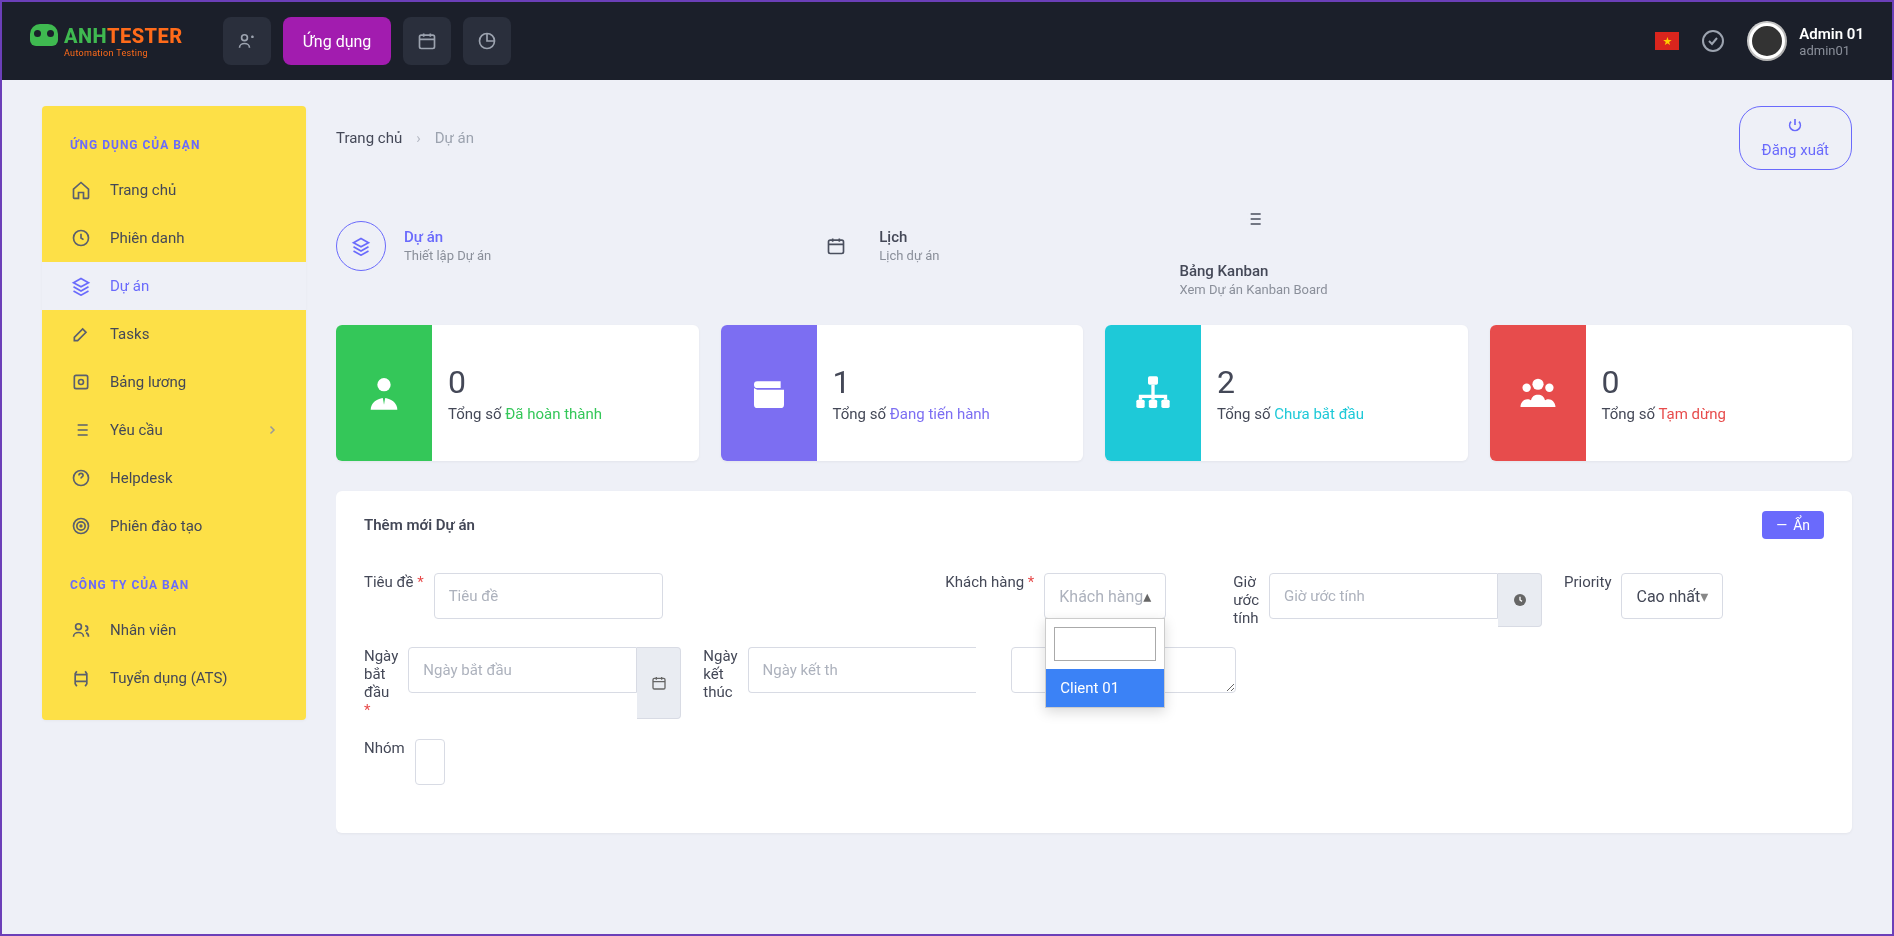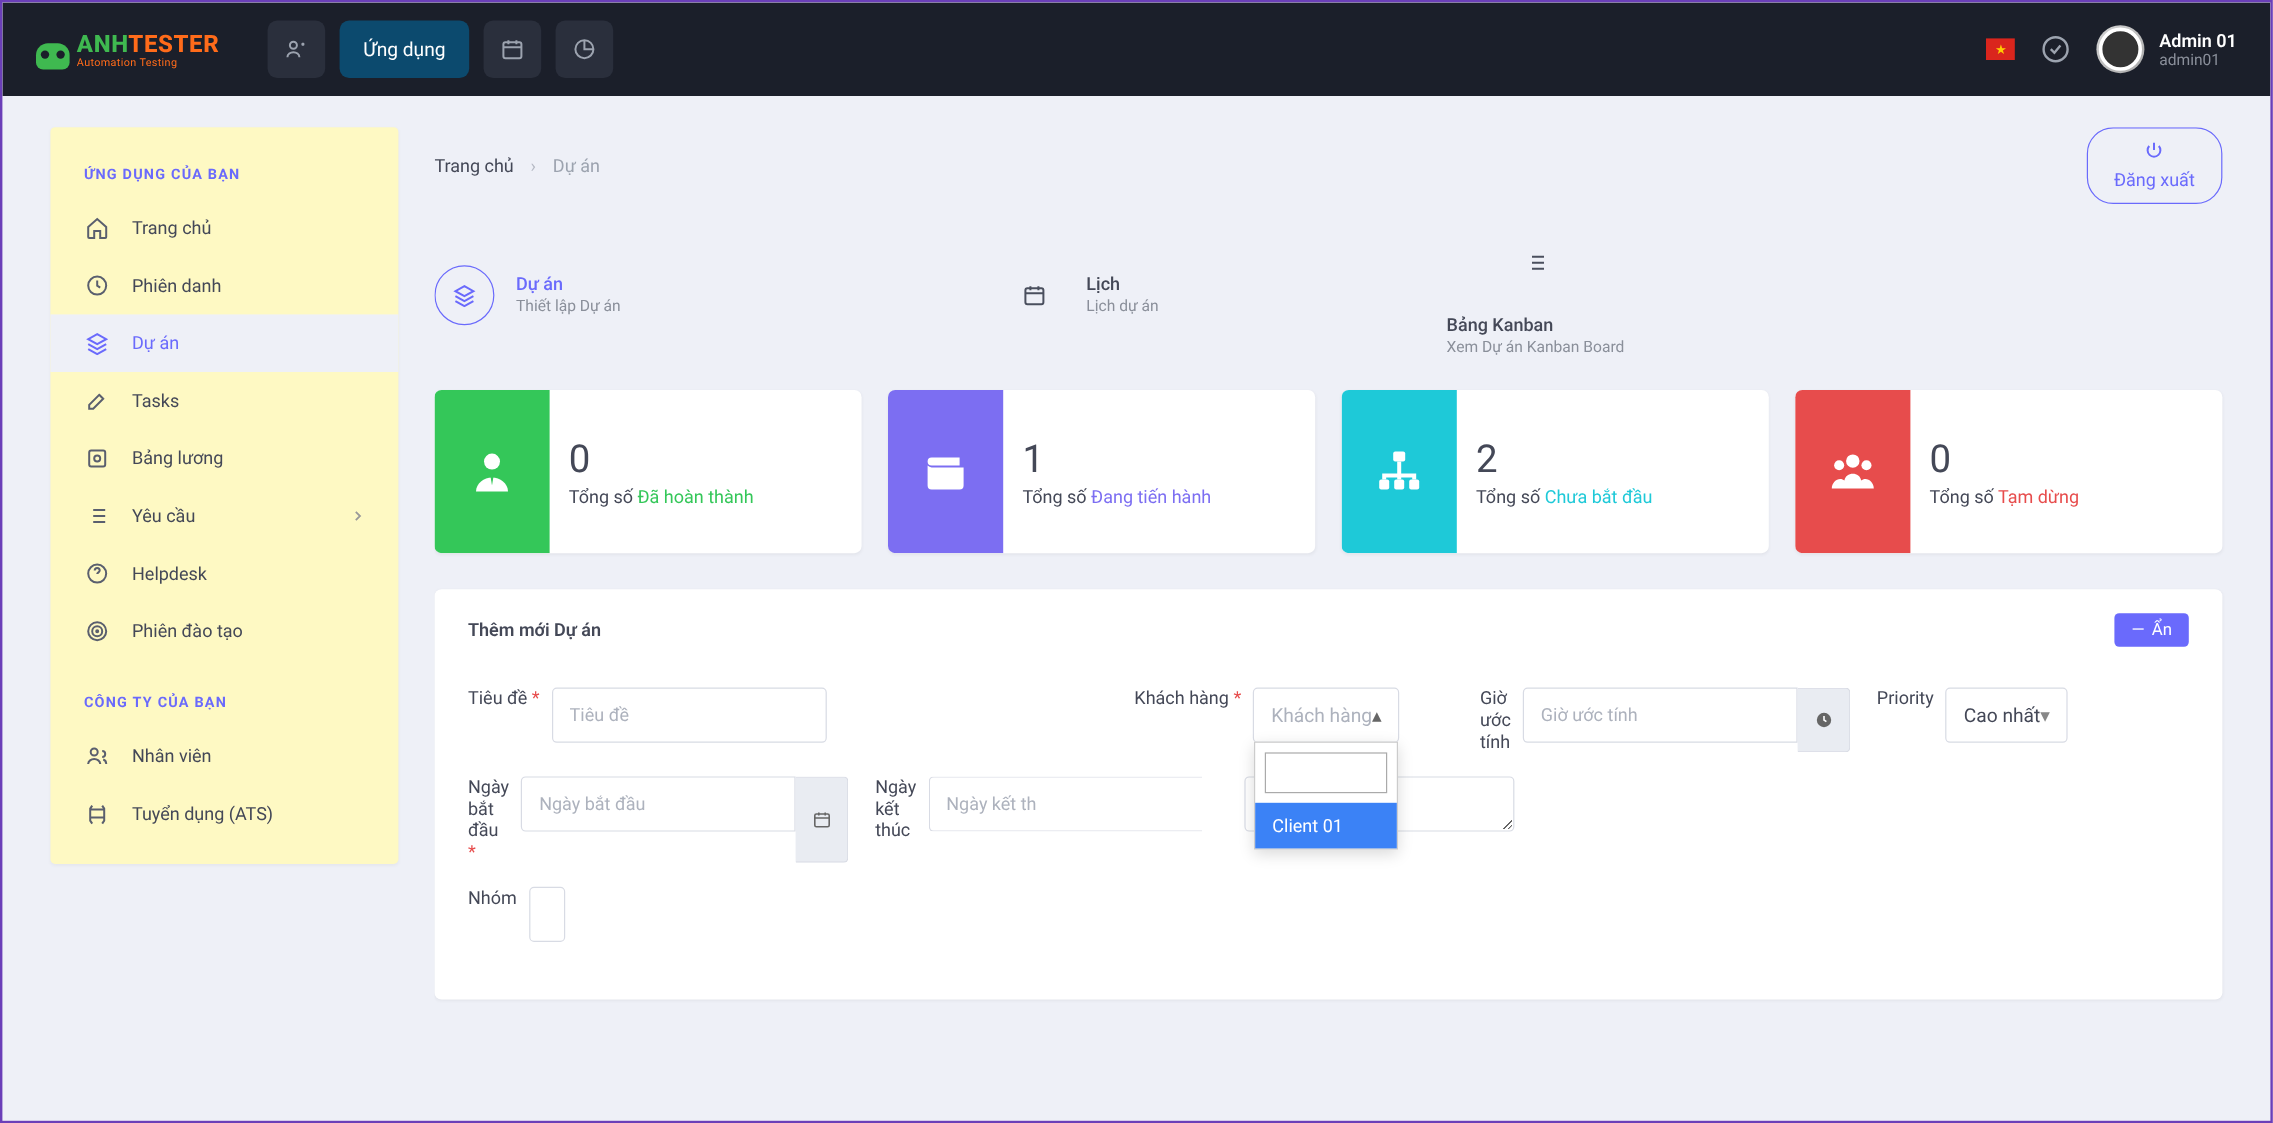--- a/index.html
+++ b/index.html
@@ -1,40 +1,40 @@
 <!DOCTYPE html>
 <html><head>
 <meta charset="utf-8">
 <style>
 * { margin: 0; padding: 0; box-sizing: border-box; font-family: -apple-system, BlinkMacSystemFont, "Segoe UI", Roboto, sans-serif; }
 body { background: #eef0f7; width: 1894px; height: 936px; overflow: hidden; border: 2px solid #6b3fb8; }
 .header { background: #1b1f2a; height: 78px; display: flex; align-items: center; padding: 0 28px; justify-content: space-between; }
 .header-left { display: flex; align-items: center; gap: 12px; }
-.logo { display: flex; align-items: flex-end; gap: 6px; margin-right: 28px; }
+.logo { display: flex; align-items: flex-start; gap: 6px; margin-right: 28px; }
 .logo-icon { width: 28px; height: 22px; background: #3fb950; border-radius: 10px 10px 6px 6px; position: relative; }
 .logo-icon::before, .logo-icon::after { content: ''; position: absolute; width: 7px; height: 7px; background: #1b1f2a; border-radius: 50%; top: 6px; }
 .logo-icon::before { left: 4px; }
 .logo-icon::after { right: 4px; }
 .logo-text { display: flex; flex-direction: column; }
 .logo-main { font-size: 20px; font-weight: 800; color: #ff6b1a; letter-spacing: 0.5px; }
 .logo-main .anh { color: #3fb950; }
 .logo-sub { font-size: 9px; color: #ff6b1a; letter-spacing: 0.3px; }
 .icon-btn { width: 48px; height: 48px; background: #2a2f3c; border-radius: 8px; display: flex; align-items: center; justify-content: center; color: #9ca3af; cursor: pointer; }
-.text-btn { height: 48px; padding: 0 20px; background: #0c4a6e; border-radius: 8px; display: flex; align-items: center; justify-content: center; color: #fff; font-size: 16px; cursor: pointer; }
+.text-btn { height: 48px; padding: 0 20px; background: #a21caf; border-radius: 8px; display: flex; align-items: center; justify-content: center; color: #fff; font-size: 16px; cursor: pointer; }
 .header-right { display: flex; align-items: center; gap: 22px; }
 .flag { width: 24px; height: 18px; background: #da251d; position: relative; display: flex; align-items: center; justify-content: center; color: #ffcd00; font-size: 11px; }
 .check-circle { color: #9ca3af; }
 .user-area { display: flex; align-items: center; gap: 12px; }
 .avatar { width: 40px; height: 40px; border-radius: 50%; background: linear-gradient(135deg,#d4d4d4,#a8a8a8); display: flex; align-items: center; justify-content: center; font-size: 18px; overflow: hidden; }
 .avatar-inner { width: 36px; height: 36px; border-radius: 50%; background: #333; border: 3px solid #fff; }
 .user-info { color: #fff; }
 .user-name { font-size: 15px; font-weight: 600; }
 .user-handle { font-size: 13px; color: #8a8f9a; }
 .main-wrap { display: flex; padding: 26px 0 0 40px; gap: 30px; height: calc(100% - 78px); }
-.sidebar { width: 290px; background: #fef9c3; border-radius: 4px; padding: 18px 0; box-shadow: 0 1px 3px rgba(0,0,0,0.04); height: fit-content; }
+.sidebar { width: 264px; background: #fde047; border-radius: 4px; padding: 18px 0; box-shadow: 0 1px 3px rgba(0,0,0,0.04); height: fit-content; }
 .side-section-title { padding: 14px 28px; font-size: 12px; font-weight: 700; letter-spacing: 1px; color: #6a6afc; text-transform: uppercase; }
 .side-item { display: flex; align-items: center; gap: 18px; padding: 14px 28px; color: #444857; font-size: 15px; cursor: pointer; position: relative; }
 .side-item.active { background: #eef0f7; color: #6a6afc; }
 .side-item .sicon { width: 22px; display: flex; justify-content: center; color: #5a5f6e; }
 .side-item.active .sicon { color: #6a6afc; }
 .side-item .chev { margin-left: auto; color: #999; }
 .content { flex: 1; padding-right: 40px; overflow-y: auto; }
 .top-bar { display: flex; justify-content: space-between; align-items: center; margin-bottom: 24px; }
 .breadcrumb { display: flex; align-items: center; gap: 14px; font-size: 15px; color: #444857; }
 .breadcrumb .sep { color: #b5b9c4; }

